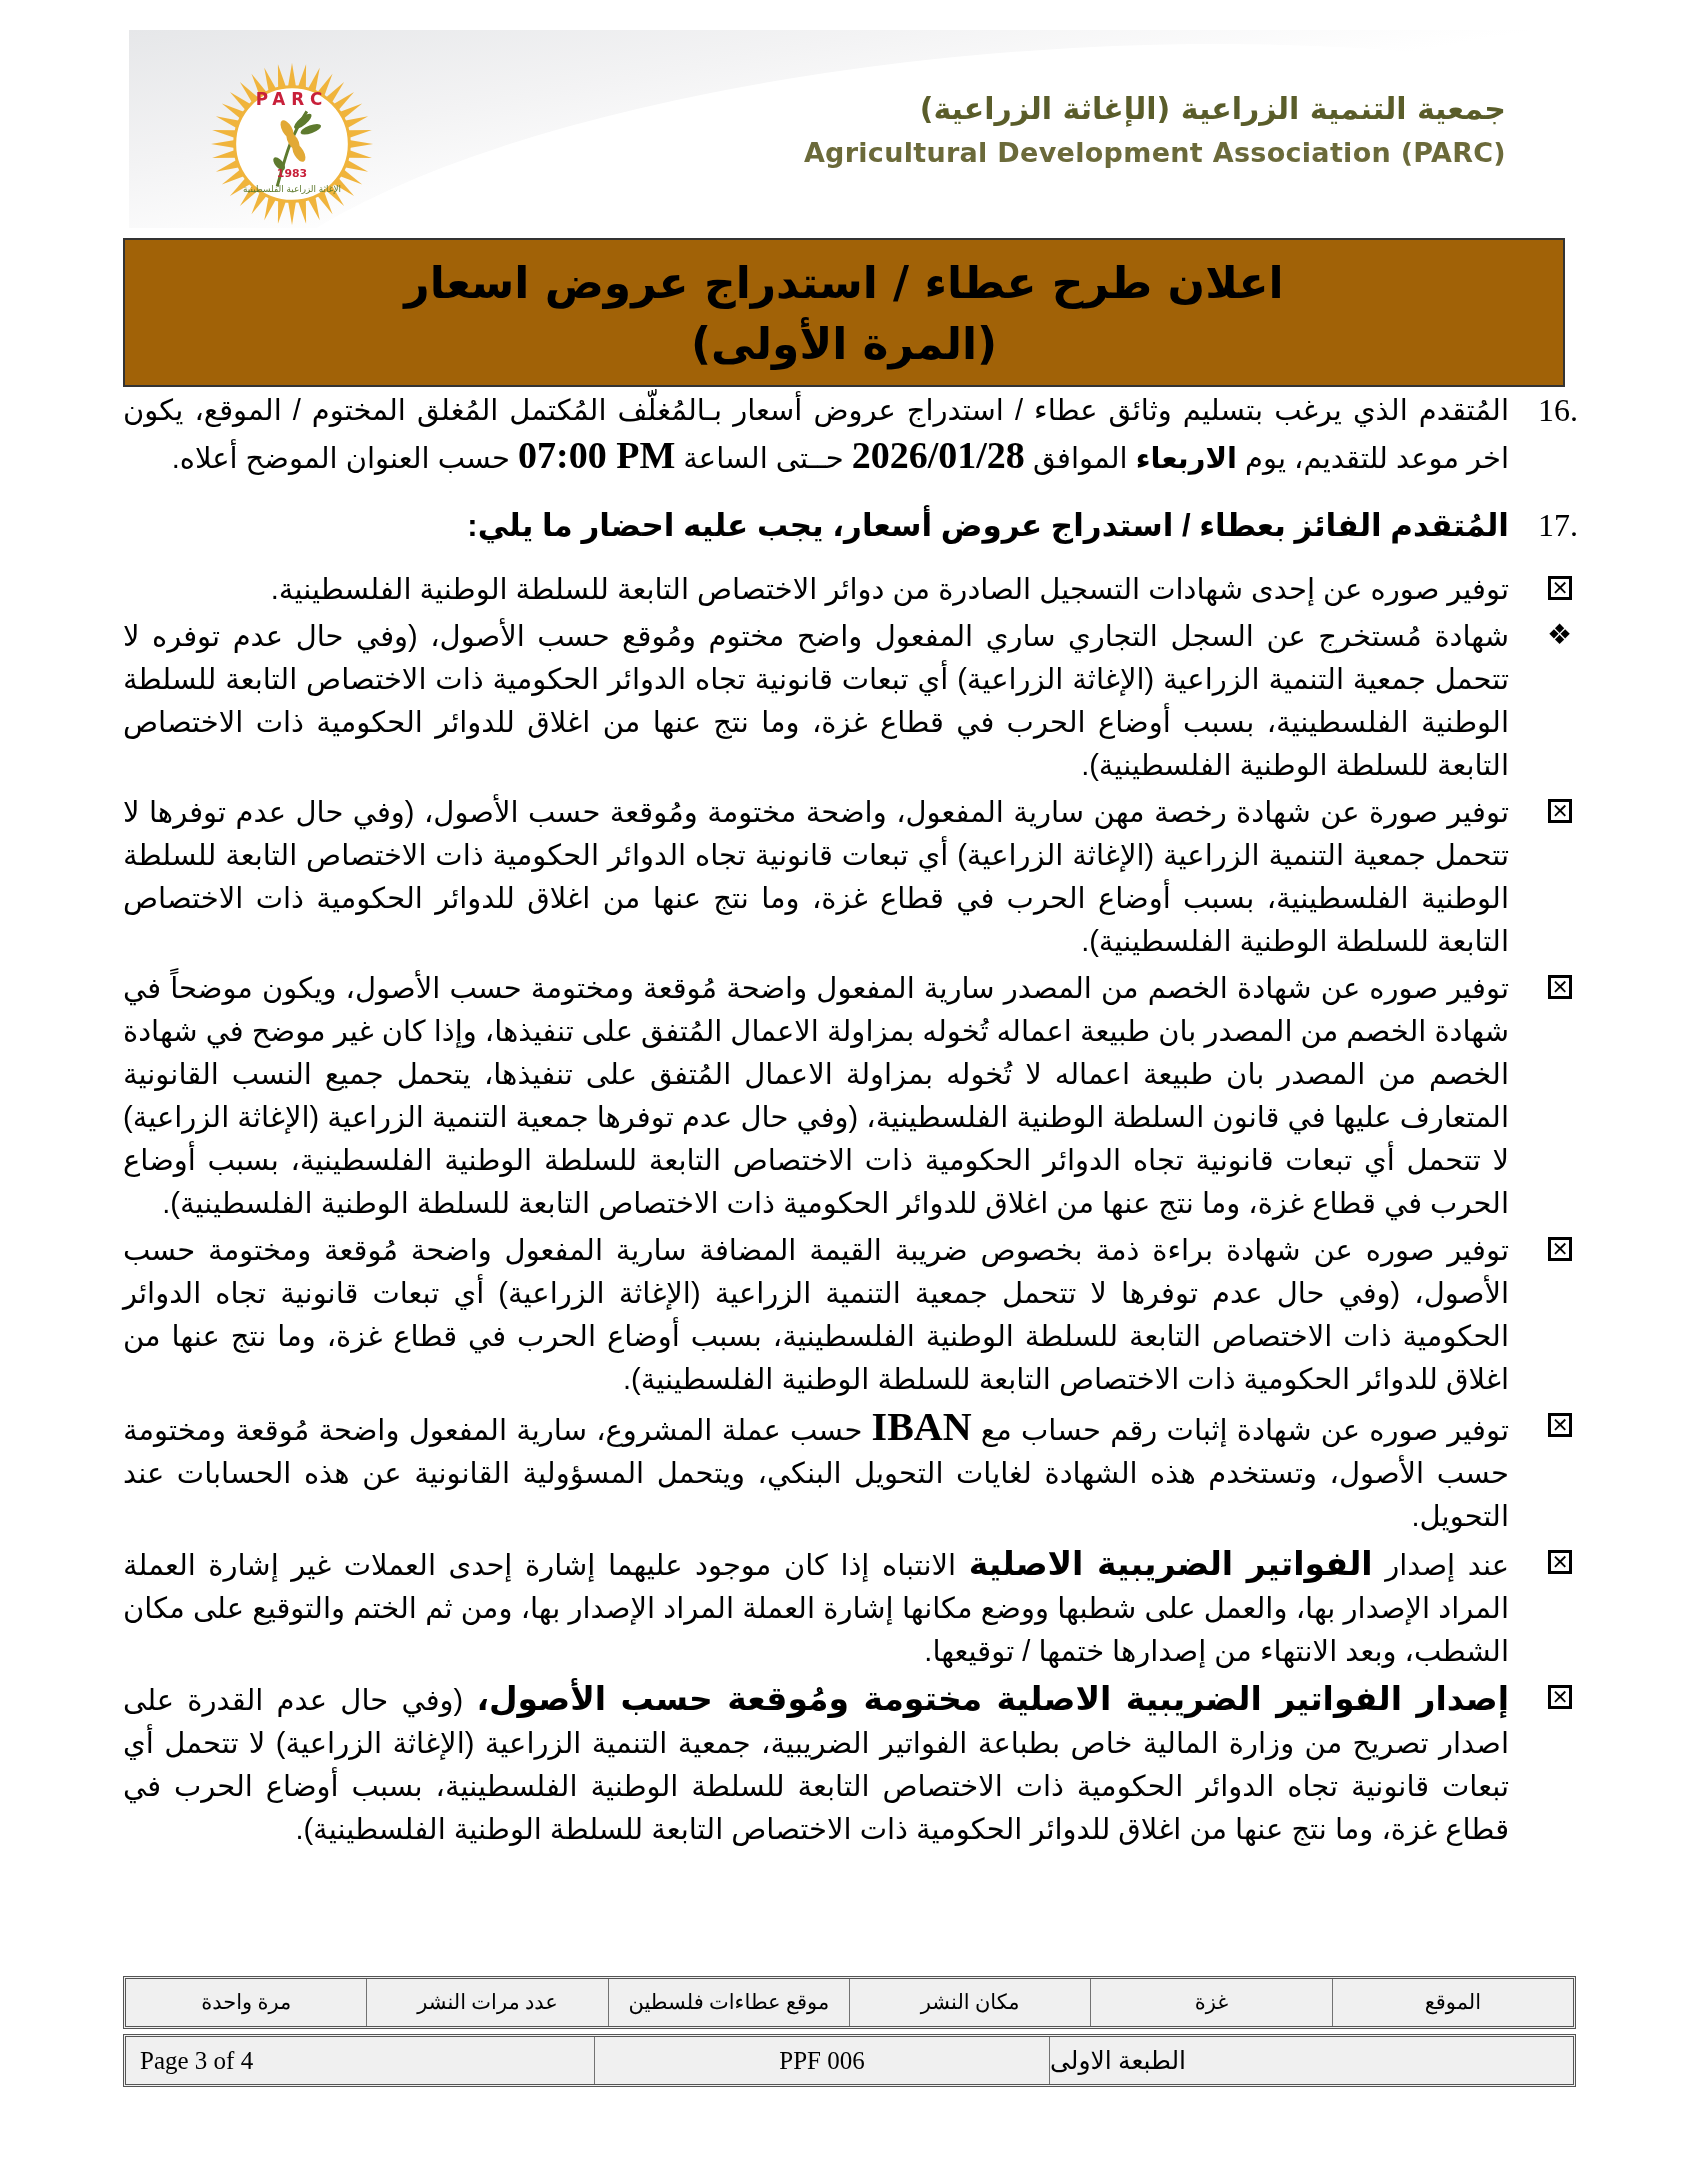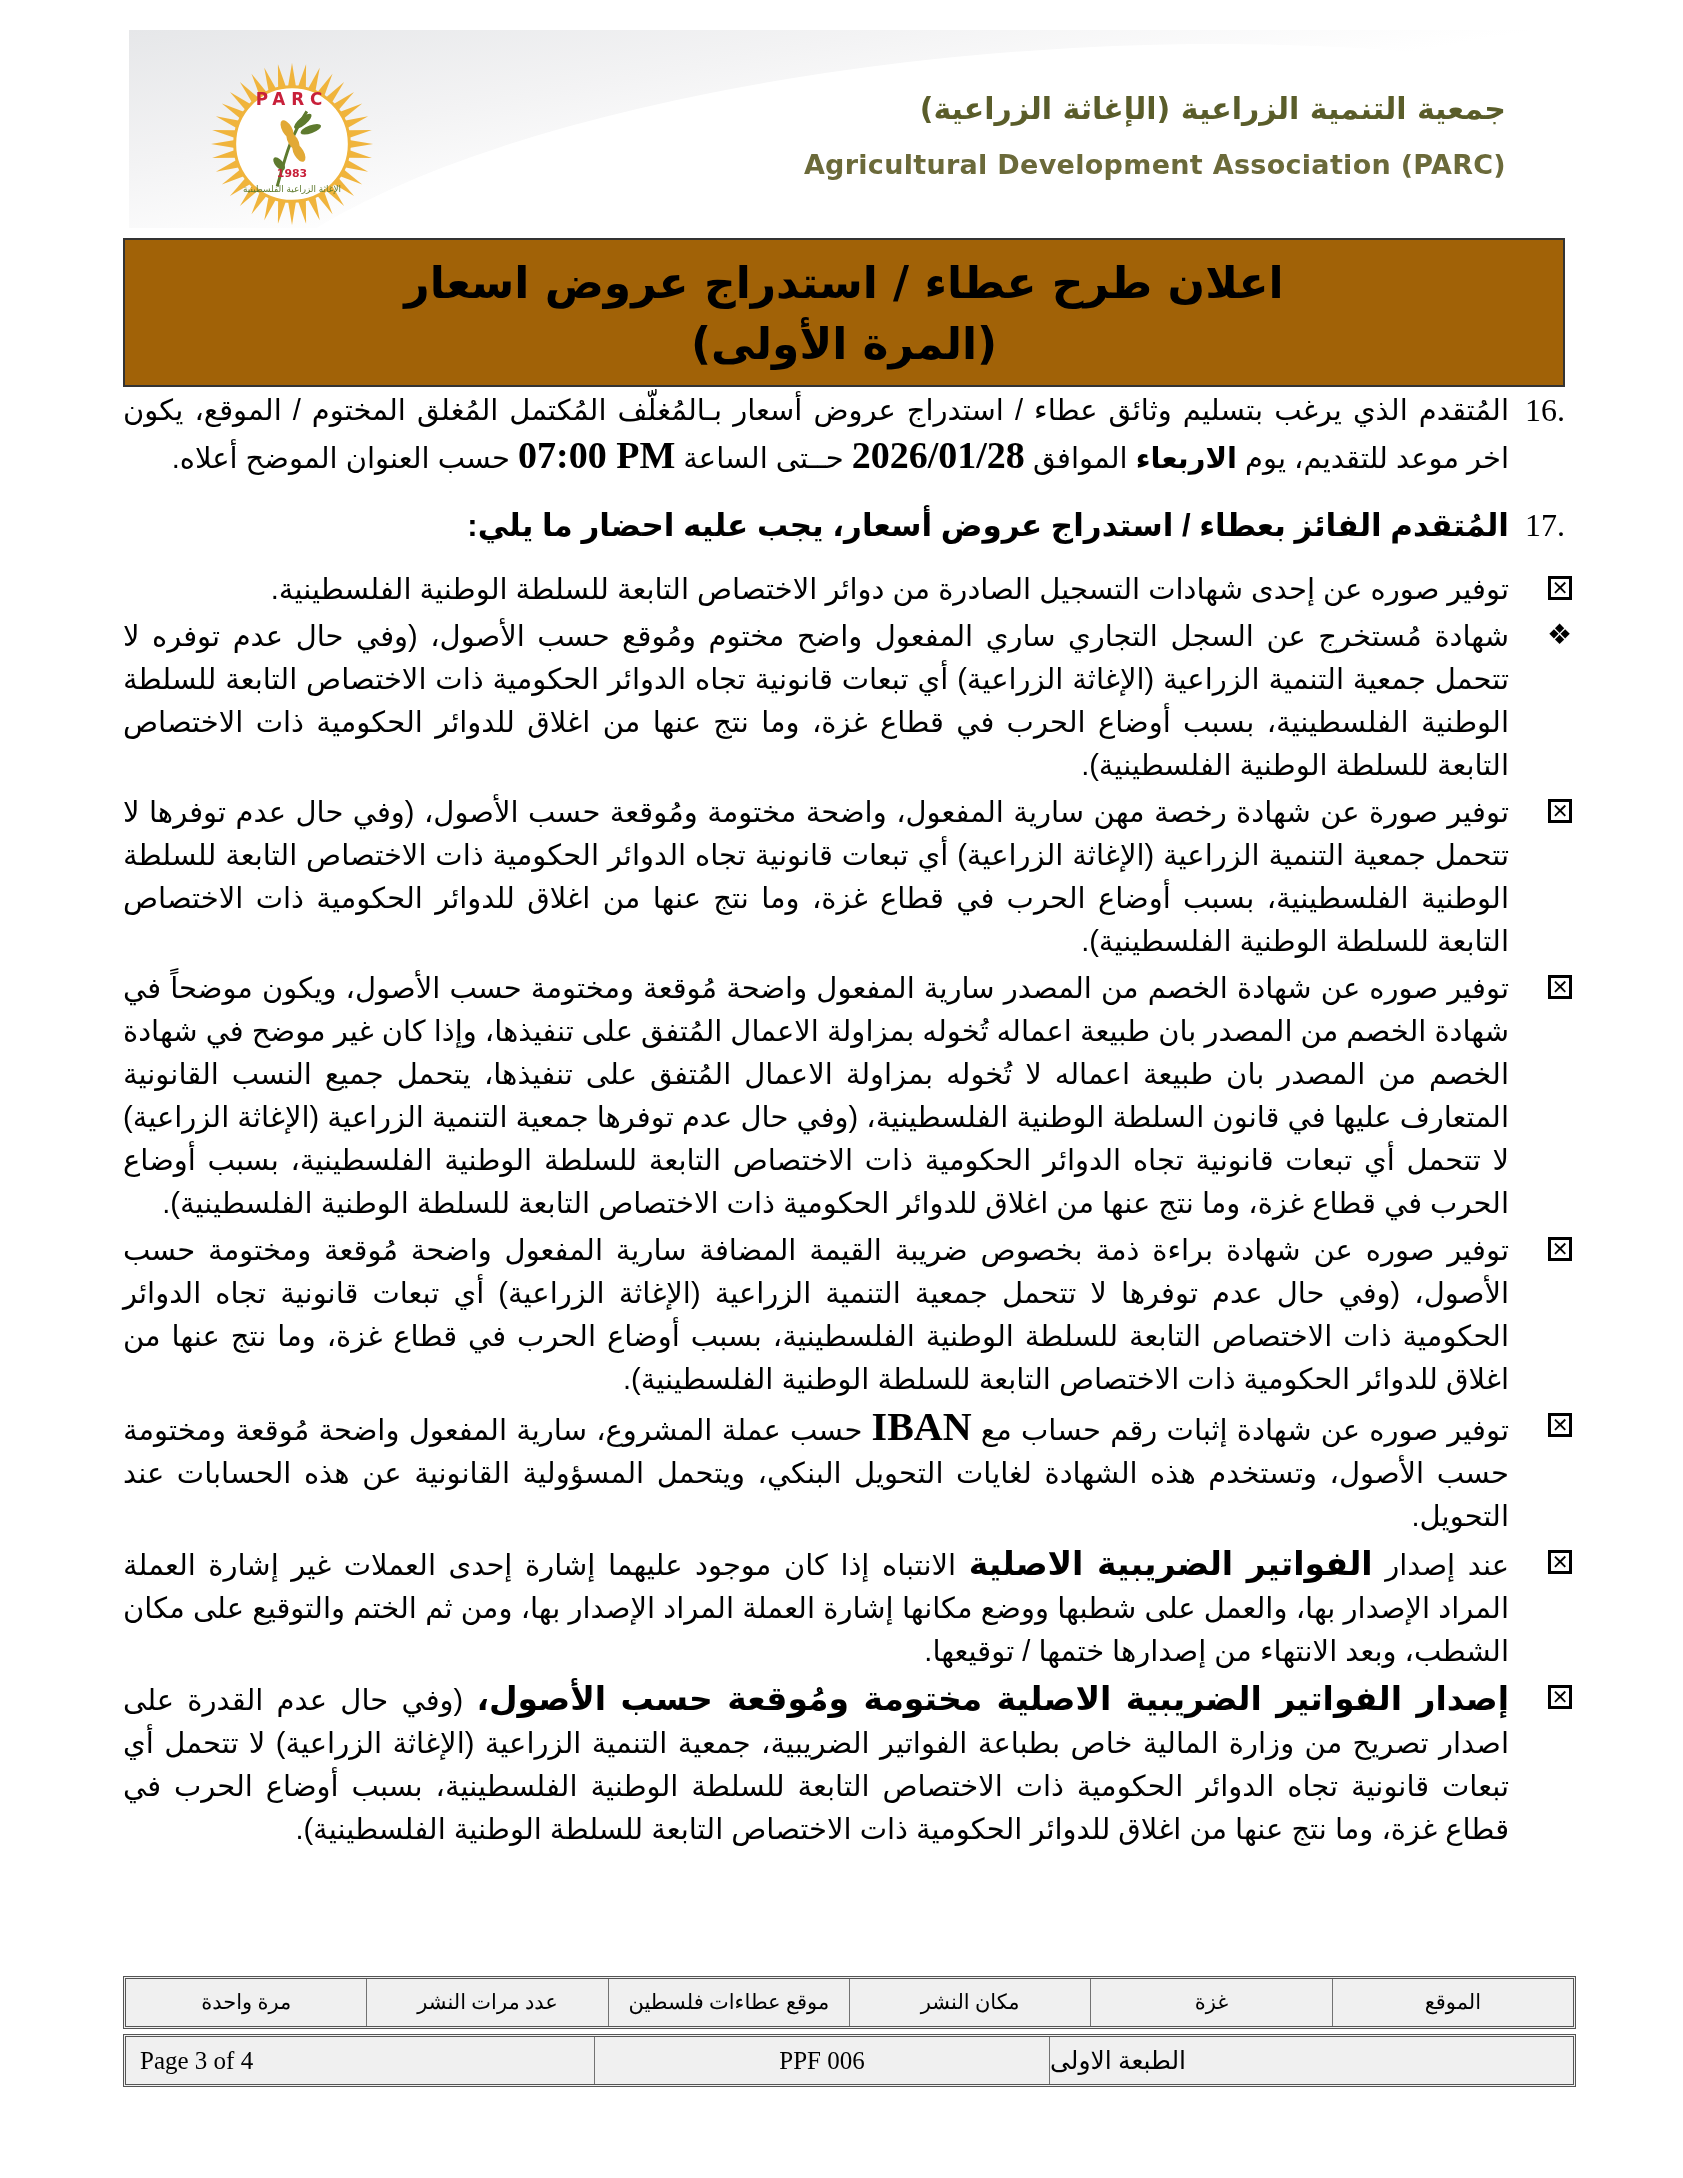--- a/index.html
+++ b/index.html
@@ -8,35 +8,35 @@
 
   
   .letterhead { position: absolute; left: 129px; top: 30px; width: 1436px; height: 198px;
     background: linear-gradient(170deg, #e6e7e9 0%, #f3f3f4 30%, #ffffff 55%, #ffffff 100%);
     overflow: hidden; }
   .letterhead .swoosh { position: absolute; left: 79px; top: 20px; width: 1683px; height: 515px;
     border-radius: 50%; background: #ffffff; transform: rotate(-4deg); }
   .logo { position: absolute; left: 79px; top: 30px; width: 168px; height: 168px; }
   .org-ar { position: absolute; right: 59px; top: 61px; font-size: 30px; font-weight: bold;
     color: #5a5d2a; direction: rtl; font-family: "DejaVu Sans", sans-serif; letter-spacing: 0.5px; }
-  .org-en { position: absolute; right: 59px; top: 119px; font-size: 27px; font-weight: bold;
+  .org-en { position: absolute; right: 59px; top: 107px; font-size: 27px; font-weight: bold;
     color: #6b6a3a; font-family: "DejaVu Sans", sans-serif; letter-spacing: 0.3px; }
 
   
   .title-box { position: absolute; left: 123px; top: 238px; width: 1442px; height: 149px;
     border: 2px solid #333; background: #a16207; box-sizing: border-box;
     display: flex; flex-direction: column; align-items: center; justify-content: center; direction: rtl; }
   .title-box .t1, .title-box .t2 { font-family: "DejaVu Sans", sans-serif; font-weight: bold;
     font-size: 44px; line-height: 61px; }
 
   
   .content { position: absolute; left: 123px; top: 388px; width: 1455px; direction: rtl; }
   .item { position: relative; padding-right: 69px; font-size: 29px; line-height: 45px;
     text-align: justify; text-align-last: right; }
-  .item .num { position: absolute; right: 13px; top: 0; width: 61px; text-align: right;
+  .item .num { position: absolute; right: 0; top: 0; width: 61px; text-align: right;
     font-family: "Liberation Serif", serif; font-size: 32px; direction: ltr; }
   .item.heading { margin-top: 14px; font-weight: bold; font-size: 31px; }
   .big { font-family: "Liberation Serif", serif; font-weight: bold; font-size: 38px; }
   .b { font-weight: bold; }
   .req-list { margin-top: 20px; }
   .req { position: relative; padding-right: 69px; padding-left: 0; font-size: 29px; line-height: 43px;
     text-align: justify; text-align-last: right; margin-bottom: 4px; }
   .req .bullet { position: absolute; right: 6px; top: 8px; width: 24px; height: 24px; }
   .box-x { border: 3px solid #000; box-sizing: border-box; display: flex; align-items: center;
     justify-content: center; font-size: 20px; font-weight: bold; line-height: 1; font-family: "DejaVu Sans", sans-serif; }

